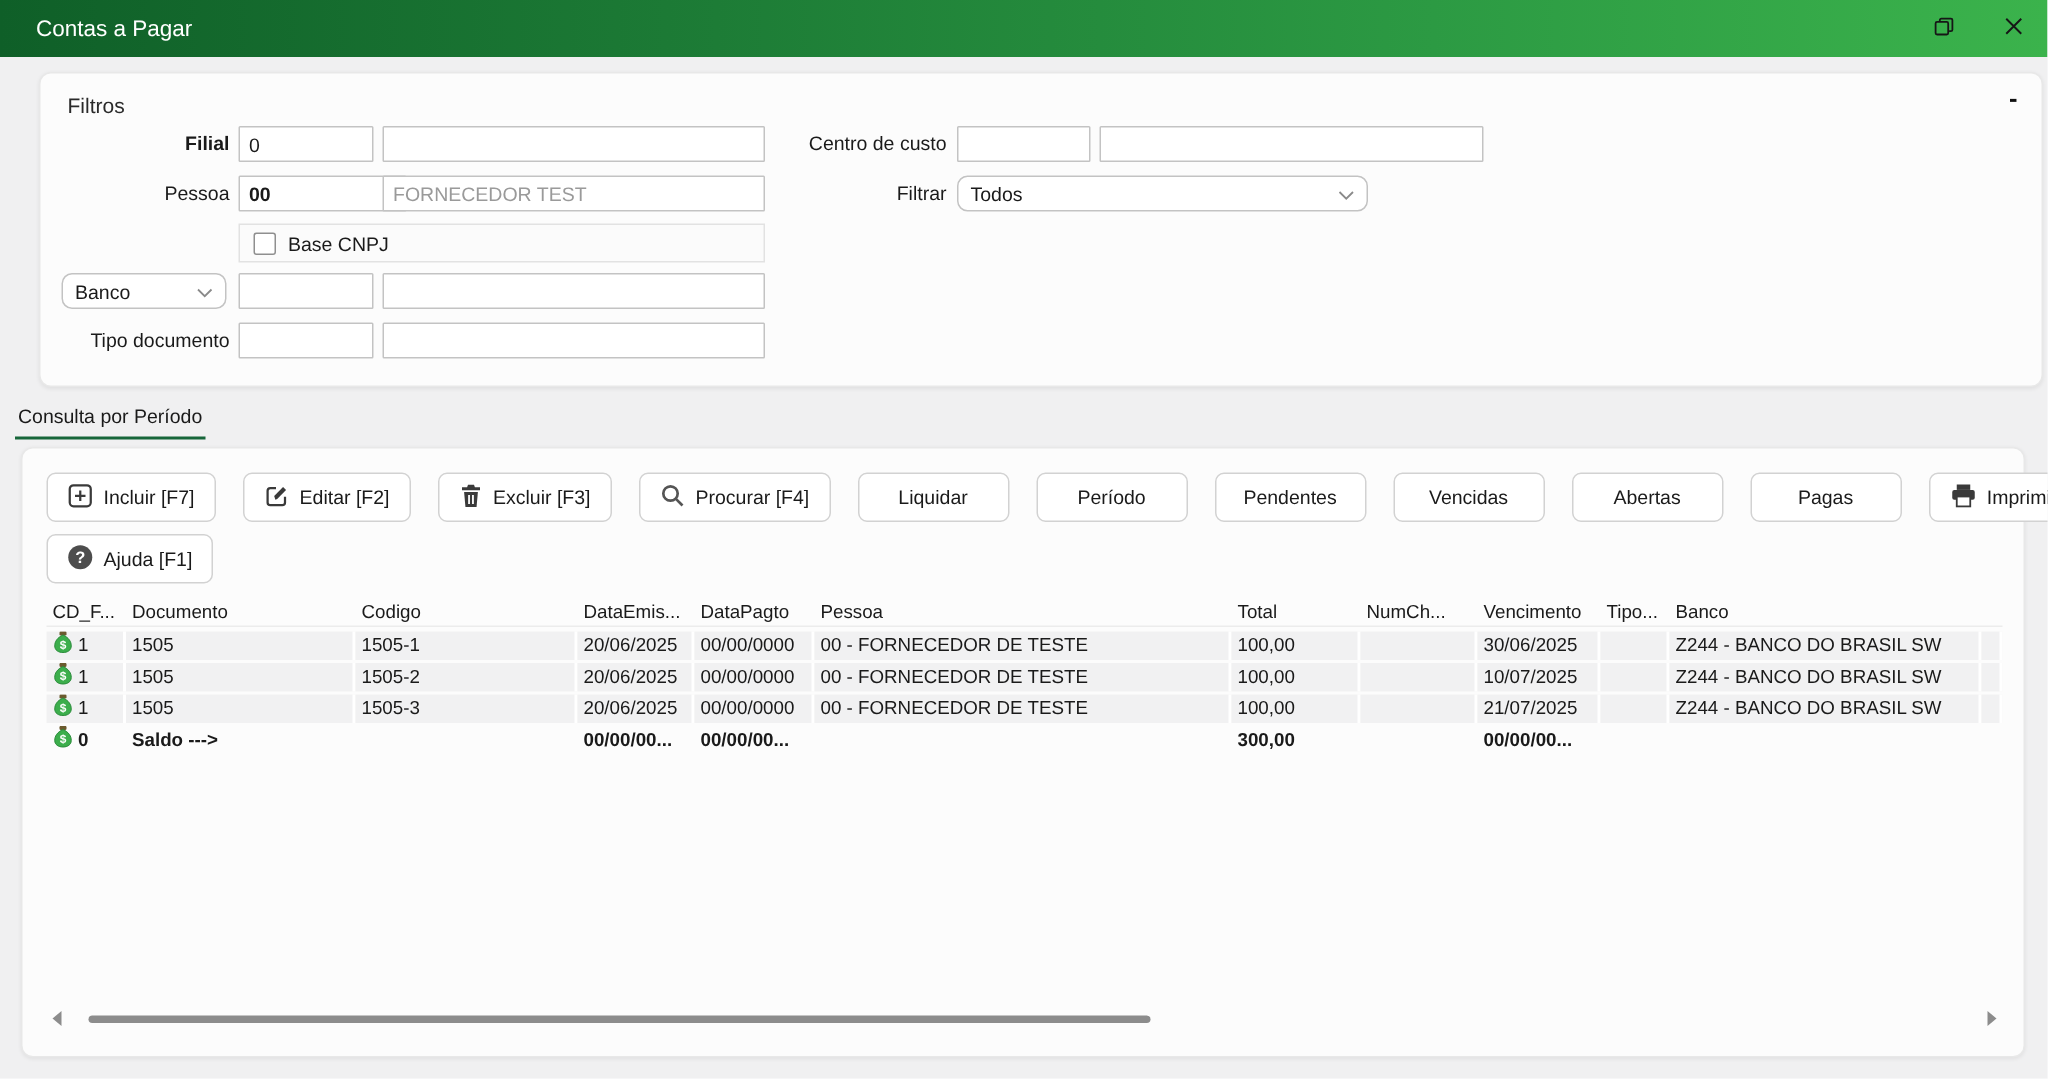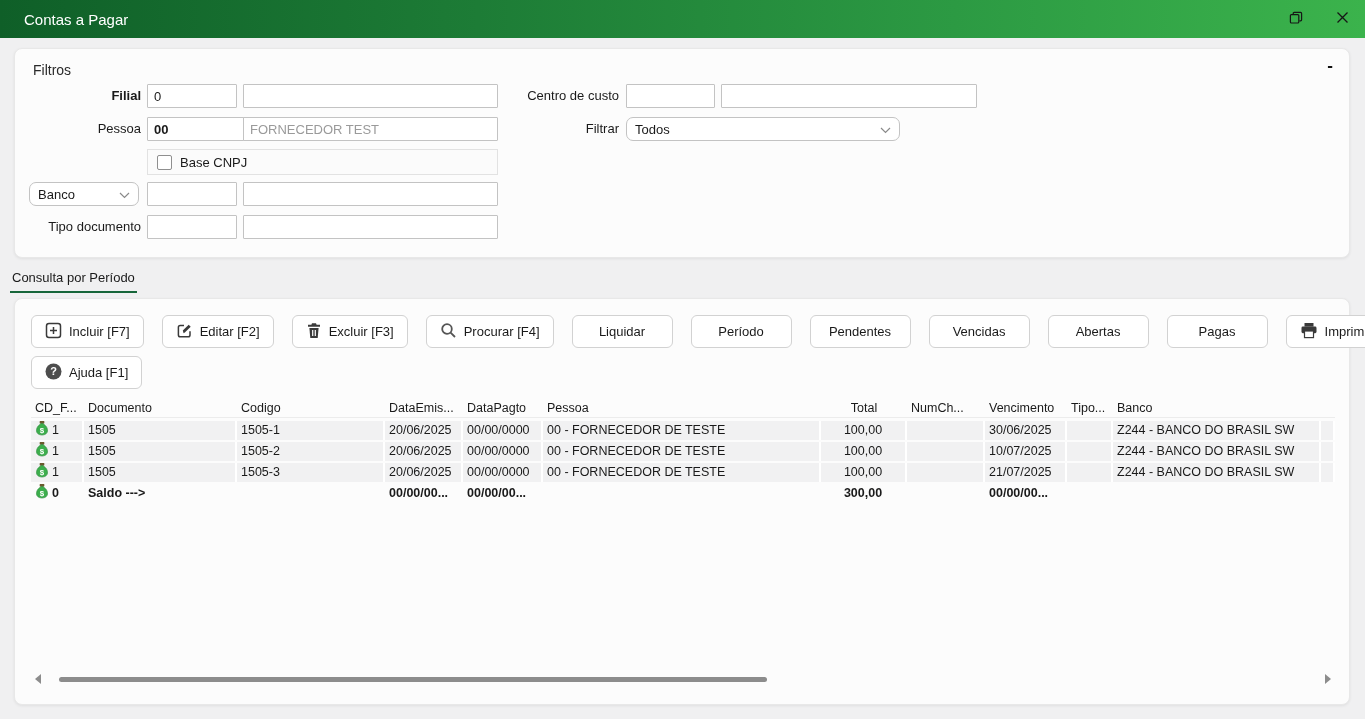--- a/index.html
+++ b/index.html
@@ -18,21 +18,21 @@
   }
   .titlebar .title { color:#fff; font-size:15px; margin-left:24px; }
   .win-controls { margin-left:auto; display:flex; height:100%; }
   .win-btn { width:46px; height:100%; border:none; background:transparent; display:flex; align-items:center; justify-content:center; cursor:pointer; }
   
   .card {
     position:absolute; background:#fcfcfc;
     border:1px solid #e8e8e8; border-radius:8px;
     box-shadow:0 1px 3px rgba(0,0,0,0.07);
   }
-  .filters-panel { left:14px; top:48px; width:1336px; height:210px; }
+  .filters-panel { left:26px; top:48px; width:1336px; height:210px; }
   .main-panel   { left:14px; top:298px; width:1336px; height:407px; }
   .filters-title { position:absolute; left:18px; top:13px; font-size:14px; color:#2a2a2a; }
   .collapse-btn { position:absolute; right:16px; top:8px; border:none; background:transparent; font-size:17px; font-weight:bold; color:#111; cursor:pointer; line-height:17px; }
   
   .flabel { position:absolute; font-size:13px; line-height:24px; text-align:right; white-space:nowrap; }
   .tin {
     position:absolute; height:24px; border:1px solid #c3c3c3; background:#fff;
     font-size:13px; padding:0 6px; font-family:inherit; color:#1a1a1a; border-radius:1px;
   }
   .tin.gray { color:#9a9a9a; }
@@ -63,21 +63,21 @@
   
   .grid-cols {
     display:grid;
     grid-template-columns:53px 153px 148px 78px 80px 278px 86px 78px 82px 46px 208px 14px;
   }
   .thead {
     position:absolute; left:16px; top:100px; width:1304px; height:19px;
     font-size:12.5px; align-items:center; border-bottom:1px solid #ececec;
   }
   .thead .hc { padding:0 4px; white-space:nowrap; overflow:hidden; }
-  .hc.right, .c.right { text-align:center; }
+  .hc.right, .c.right { text-align:left; }
   .trow { position:absolute; left:16px; width:1304px; height:21px; font-size:12.5px; align-items:center; cursor:default; }
   .trow .c {
     height:19px; line-height:19px; padding:0 4px;
     background:#f1f1f2; border-right:2px solid #fff;
     white-space:nowrap; overflow:hidden;
   }
   .trow .c.cd { display:flex; align-items:center; gap:3px; padding-left:4px; }
   .trow.saldo .c { background:transparent; border-right-color:transparent; font-weight:bold; }
   
   .hscroll { position:absolute; left:16px; top:372px; width:1304px; height:16px; display:flex; align-items:center; }

